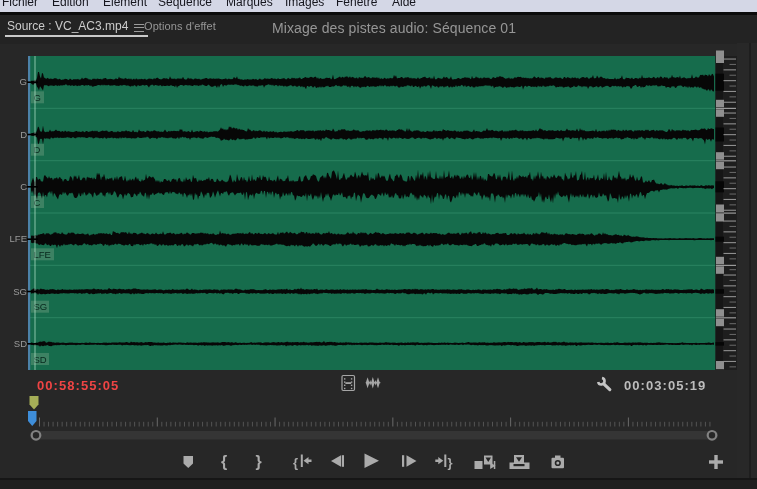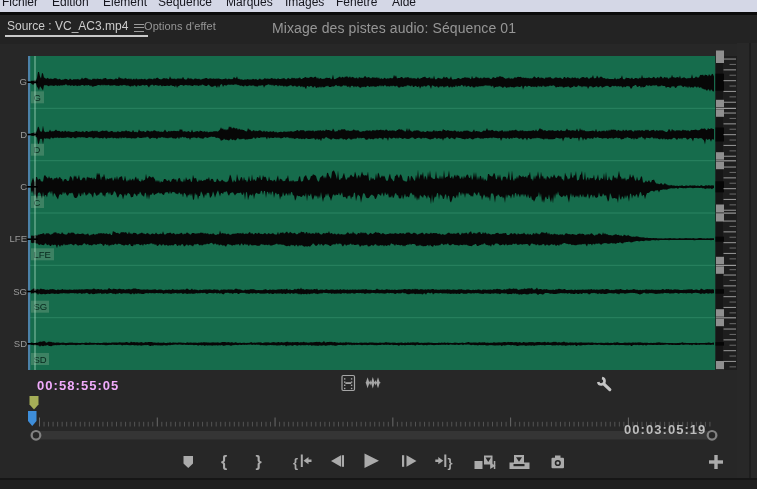--- a/index.html
+++ b/index.html
@@ -345,17 +345,17 @@
 <rect x="714.3" y="455" width="3.4" height="14" fill="#ABABAB"></rect>
 </svg>
 
 <div style="position:absolute;right:730px;top:76.2px;font-size:9.5px;color:#9A9A9A;">G</div>
 <div style="position:absolute;right:730px;top:128.5px;font-size:9.5px;color:#9A9A9A;">D</div>
 <div style="position:absolute;right:730px;top:180.8px;font-size:9.5px;color:#9A9A9A;">C</div>
 <div style="position:absolute;right:730px;top:233.2px;font-size:9.5px;color:#9A9A9A;">LFE</div>
 <div style="position:absolute;right:730px;top:285.5px;font-size:9.5px;color:#9A9A9A;">SG</div>
 <div style="position:absolute;right:730px;top:337.8px;font-size:9.5px;color:#9A9A9A;">SD</div>
 
-<div class="abs" style="left:37px;top:377.5px;font-size:13px;font-weight:bold;letter-spacing:1.05px;color:#f0abfc;">00:58:55:05</div>
-<div class="abs" style="left:624px;top:377.5px;font-size:13px;font-weight:bold;letter-spacing:1.05px;color:#BDBDBD;margin-top:44px;">00:03:05:19</div>
+<div class="abs" style="left:37px;top:377.5px;font-size:13px;font-weight:bold;letter-spacing:1.05px;color:#ef4444;">00:58:55:05</div>
+<div class="abs" style="left:624px;top:377.5px;font-size:13px;font-weight:bold;letter-spacing:1.05px;color:#BDBDBD;">00:03:05:19</div>
 
 <div class="abs" style="left:0;top:478px;width:757px;height:2px;background:#161616"></div>
 <div class="abs" style="left:0;top:480px;width:757px;height:9px;background:#1F1F1F"></div>
 
 </body></html>

